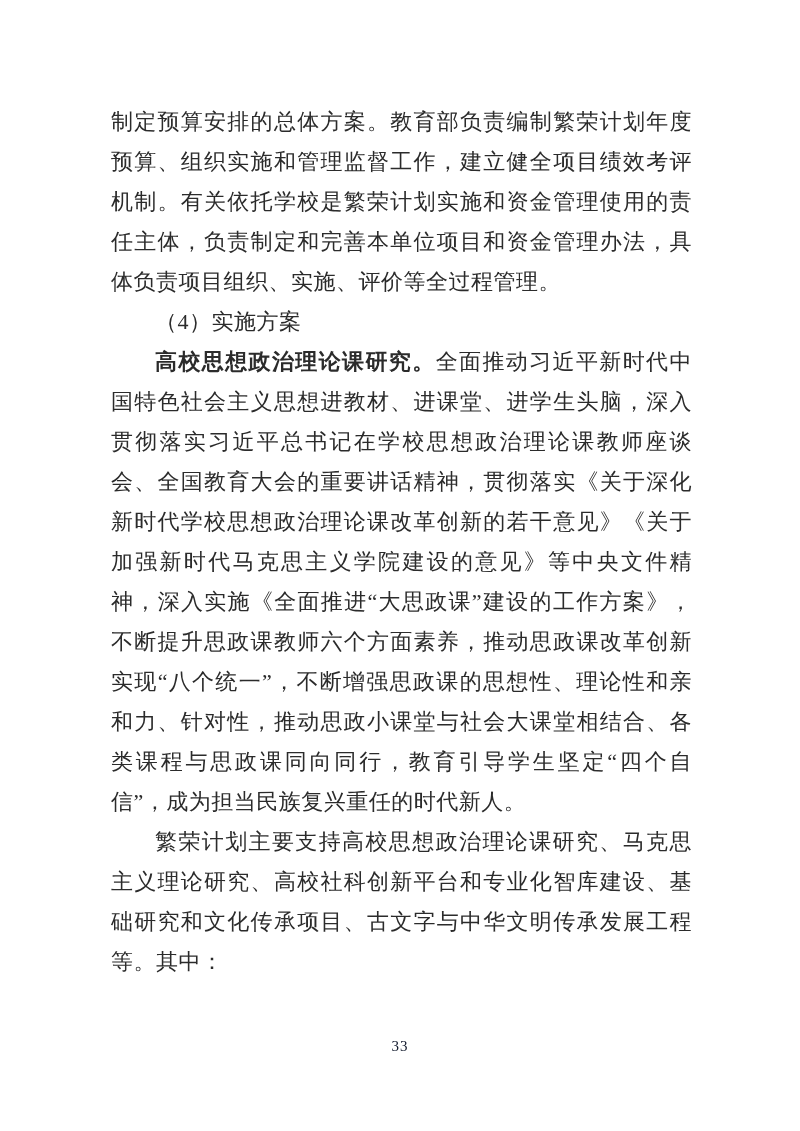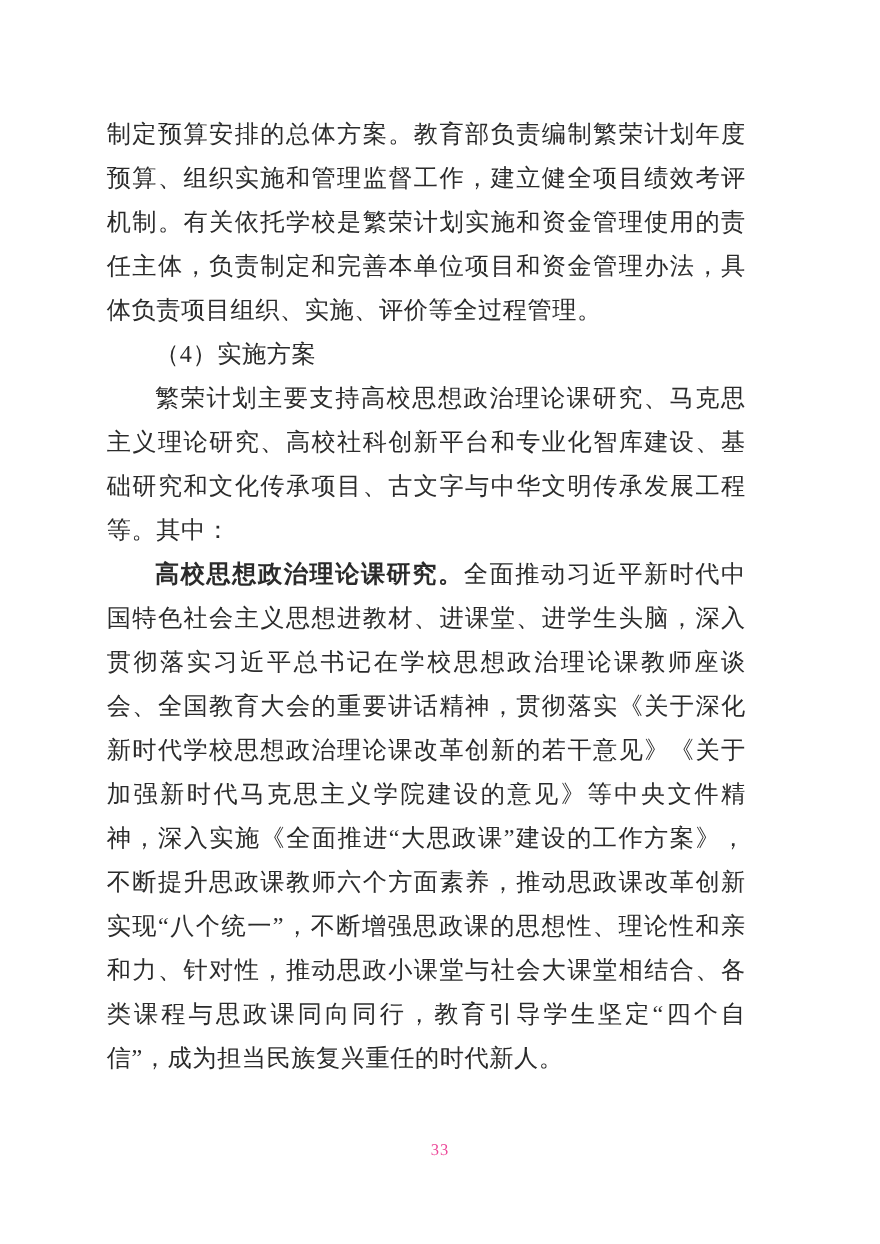--- a/index.html
+++ b/index.html
@@ -10,21 +10,21 @@
   .sheet {
     position: relative;
     width: 800px;
     height: 1131px;
     background: #ffffff;
     overflow: hidden;
     font-family: "Liberation Serif", "DejaVu Serif", serif;
   }
   .doc-body {
     position: absolute;
-    left: 97px;
+    left: 111px;
     top: 102px;
     width: 581px;
     font-size: 22px;
     line-height: 40px;
     color: #2b2b2b;
     text-align: justify;
     text-justify: inter-ideograph;
     letter-spacing: 0.5px;
   }
   .doc-body p {
@@ -37,28 +37,28 @@
   .seg-bold {
     font-weight: 700;
   }
   .page-number {
     position: absolute;
     left: 0;
     top: 1038px;
     width: 800px;
     text-align: center;
     font-size: 15px;
-    color: #ec4899;
+    color: #0f172a;
     letter-spacing: 1px;
   }
 </style>
 </head>
 <body>
 
 <div class="sheet">
   <div class="doc-body" id="doc-body">
       <p class=""><span class="">制定预算安排的总体方案。教育部负责编制繁荣计划年度预算、组织实施和管理监督工作，建立健全项目绩效考评机制。有关依托学校是繁荣计划实施和资金管理使用的责任主体，负责制定和完善本单位项目和资金管理办法，具体负责项目组织、实施、评价等全过程管理。</span></p>
       <p class="indent"><span class="">（4）实施方案</span></p>
+      <p class="indent"><span class="seg-bold">高校思想政治理论课研究。</span><span class="">全面推动习近平新时代中国特色社会主义思想进教材、进课堂、进学生头脑，深入贯彻落实习近平总书记在学校思想政治理论课教师座谈会、全国教育大会的重要讲话精神，贯彻落实《关于深化新时代学校思想政治理论课改革创新的若干意见》《关于加强新时代马克思主义学院建设的意见》等中央文件精神，深入实施《全面推进“大思政课”建设的工作方案》，不断提升思政课教师六个方面素养，推动思政课改革创新实现“八个统一”，不断增强思政课的思想性、理论性和亲和力、针对性，推动思政小课堂与社会大课堂相结合、各类课程与思政课同向同行，教育引导学生坚定“四个自信”，成为担当民族复兴重任的时代新人。</span></p>
       <p class="indent"><span class="">繁荣计划主要支持高校思想政治理论课研究、马克思主义理论研究、高校社科创新平台和专业化智库建设、基础研究和文化传承项目、古文字与中华文明传承发展工程等。其中：</span></p>
-      <p class="indent"><span class="seg-bold">高校思想政治理论课研究。</span><span class="">全面推动习近平新时代中国特色社会主义思想进教材、进课堂、进学生头脑，深入贯彻落实习近平总书记在学校思想政治理论课教师座谈会、全国教育大会的重要讲话精神，贯彻落实《关于深化新时代学校思想政治理论课改革创新的若干意见》《关于加强新时代马克思主义学院建设的意见》等中央文件精神，深入实施《全面推进“大思政课”建设的工作方案》，不断提升思政课教师六个方面素养，推动思政课改革创新实现“八个统一”，不断增强思政课的思想性、理论性和亲和力、针对性，推动思政小课堂与社会大课堂相结合、各类课程与思政课同向同行，教育引导学生坚定“四个自信”，成为担当民族复兴重任的时代新人。</span></p>
     </div>
   <div class="page-number">33</div>
 </div>
 
 </body></html>

